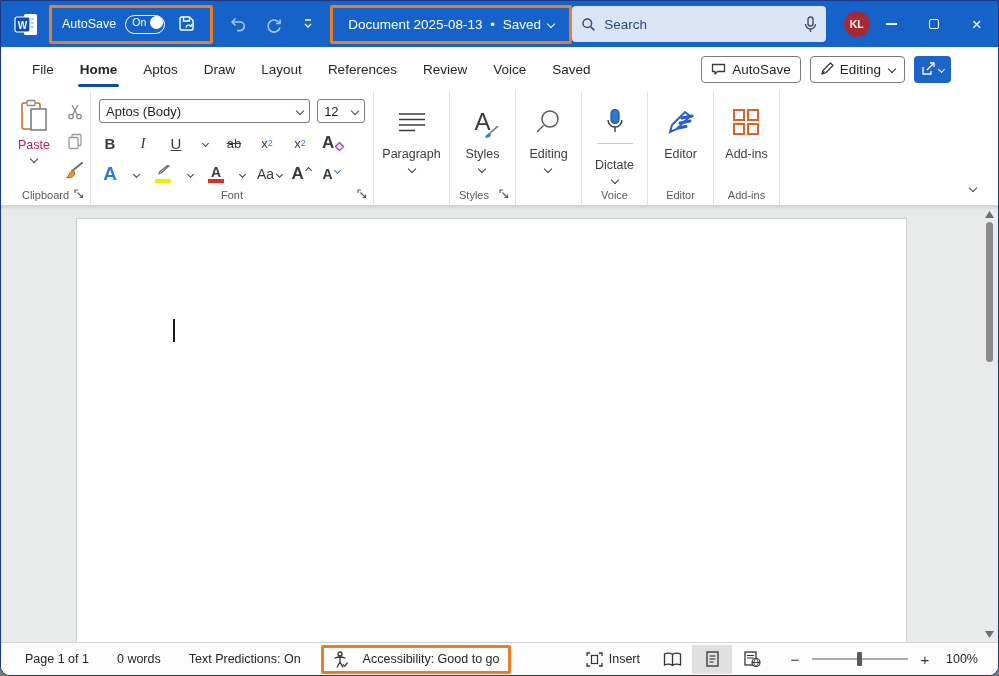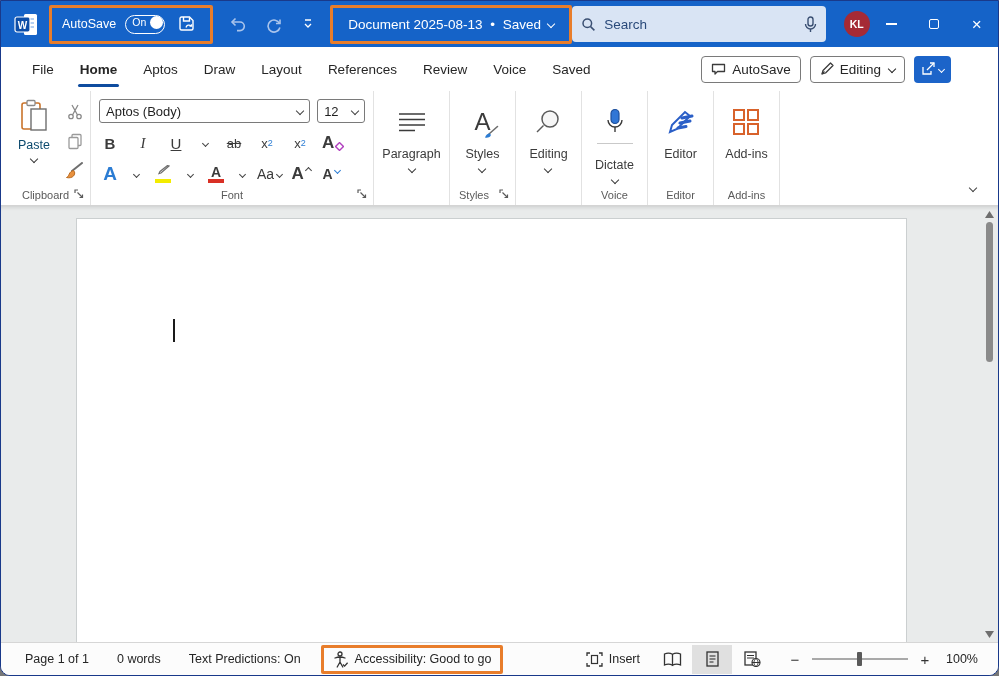--- a/index.html
+++ b/index.html
@@ -51,21 +51,21 @@
        transform:rotate(45deg);flex:0 0 auto}
   .chv.up{transform:rotate(225deg)}
   
   .ribbon{height:115px;background:#fff;display:flex;flex:0 0 auto;position:relative;border-bottom:1px solid #D4D4D4;
           box-shadow:0 2px 3px rgba(0,0,0,.06)}
   .rgroup{position:relative;height:100%;border-right:1px solid #E2E2E2;padding-top:8px}
   .gcaption{position:absolute;bottom:4px;left:0;right:0;text-align:center;font-size:11px;color:#5A5A5A}
   .glauncher{position:absolute;bottom:5px;right:5px;width:12px;height:12px;display:flex}
   .g-clip{width:90px;display:flex;padding-left:8px}
   .paste-col{width:50px;display:flex;flex-direction:column;align-items:center}
-  .paste-label{font-size:12.5px;color:#0c4a6e;margin-top:3px}
+  .paste-label{font-size:12.5px;color:#be185d;margin-top:3px}
   .paste-col .chv{margin-top:4px;color:#3B3B3B}
   .clip-icons{display:flex;flex-direction:column;gap:7px;margin-left:4px;margin-top:2px}
   .sicon{width:24px;height:22px;display:flex;align-items:center;justify-content:center}
   .g-font{width:283px;padding:8px 8px 0 8px;display:flex;flex-direction:column}
   .combo{border:1px solid #7A7A7A;border-radius:3px;height:24px;display:flex;align-items:center;
          font-size:13px;color:#1F1F1F;padding:0 6px;background:#fff}
   .combo .chv{margin-left:auto;color:#444}
   .fontrow1{display:flex;gap:7px}
   .fontrow{display:flex;align-items:center;margin-top:9px;color:#3B3B3B}
   .fbtn{display:flex;align-items:center;justify-content:center;min-width:22px;height:22px;font-size:15px;color:#3B3B3B}
@@ -88,21 +88,21 @@
   .caret{position:absolute;left:96px;top:100px;width:2px;height:23px;background:#1A1A1A}
   .vscroll{position:absolute;right:2px;top:2px;bottom:2px;width:13px;display:flex;flex-direction:column;align-items:center}
   .varrow{width:13px;height:12px;display:flex;align-items:center;justify-content:center;color:#6E6E6E;font-size:9px}
   .vthumb{width:7px;height:140px;border-radius:4px;background:#8A8A8A;margin-top:2px}
   .vspacer{flex:1}
   
   .statusbar{height:33px;background:#FCFCFC;border-top:1px solid #D6D6D6;display:flex;align-items:center;
              font-size:12.5px;color:#262626;flex:0 0 auto;padding:0 10px}
   .sitem{padding:0 14px;white-space:nowrap}
   .hl-access{border:3px solid var(--c-highlight,#E87D2B);border-radius:2px;height:29px;display:flex;align-items:center;
-             gap:6px;padding:0 9px;margin-left:6px}
+             gap:14px;padding:0 9px;margin-left:6px}
   .sright{margin-left:auto;display:flex;align-items:center}
   .focus-item{display:flex;align-items:center;gap:6px;padding:0 12px}
   .viewbtn{width:40px;height:29px;display:flex;align-items:center;justify-content:center}
   .viewbtn.selected{background:var(--c-selected_view,#E0E0E0)}
   .zoomctl{display:flex;align-items:center;margin-left:16px;gap:10px}
   .zoomsign{font-size:15px;color:#333;width:14px;text-align:center}
   .ztrack{width:96px;height:2px;background:#A9A9A9;position:relative}
   .zthumb{position:absolute;left:47%;top:-6px;width:5px;height:14px;background:#5A5A5A;border-radius:1px}
   .zpct{margin:0 10px 0 6px;width:40px;text-align:right}
 </style>

